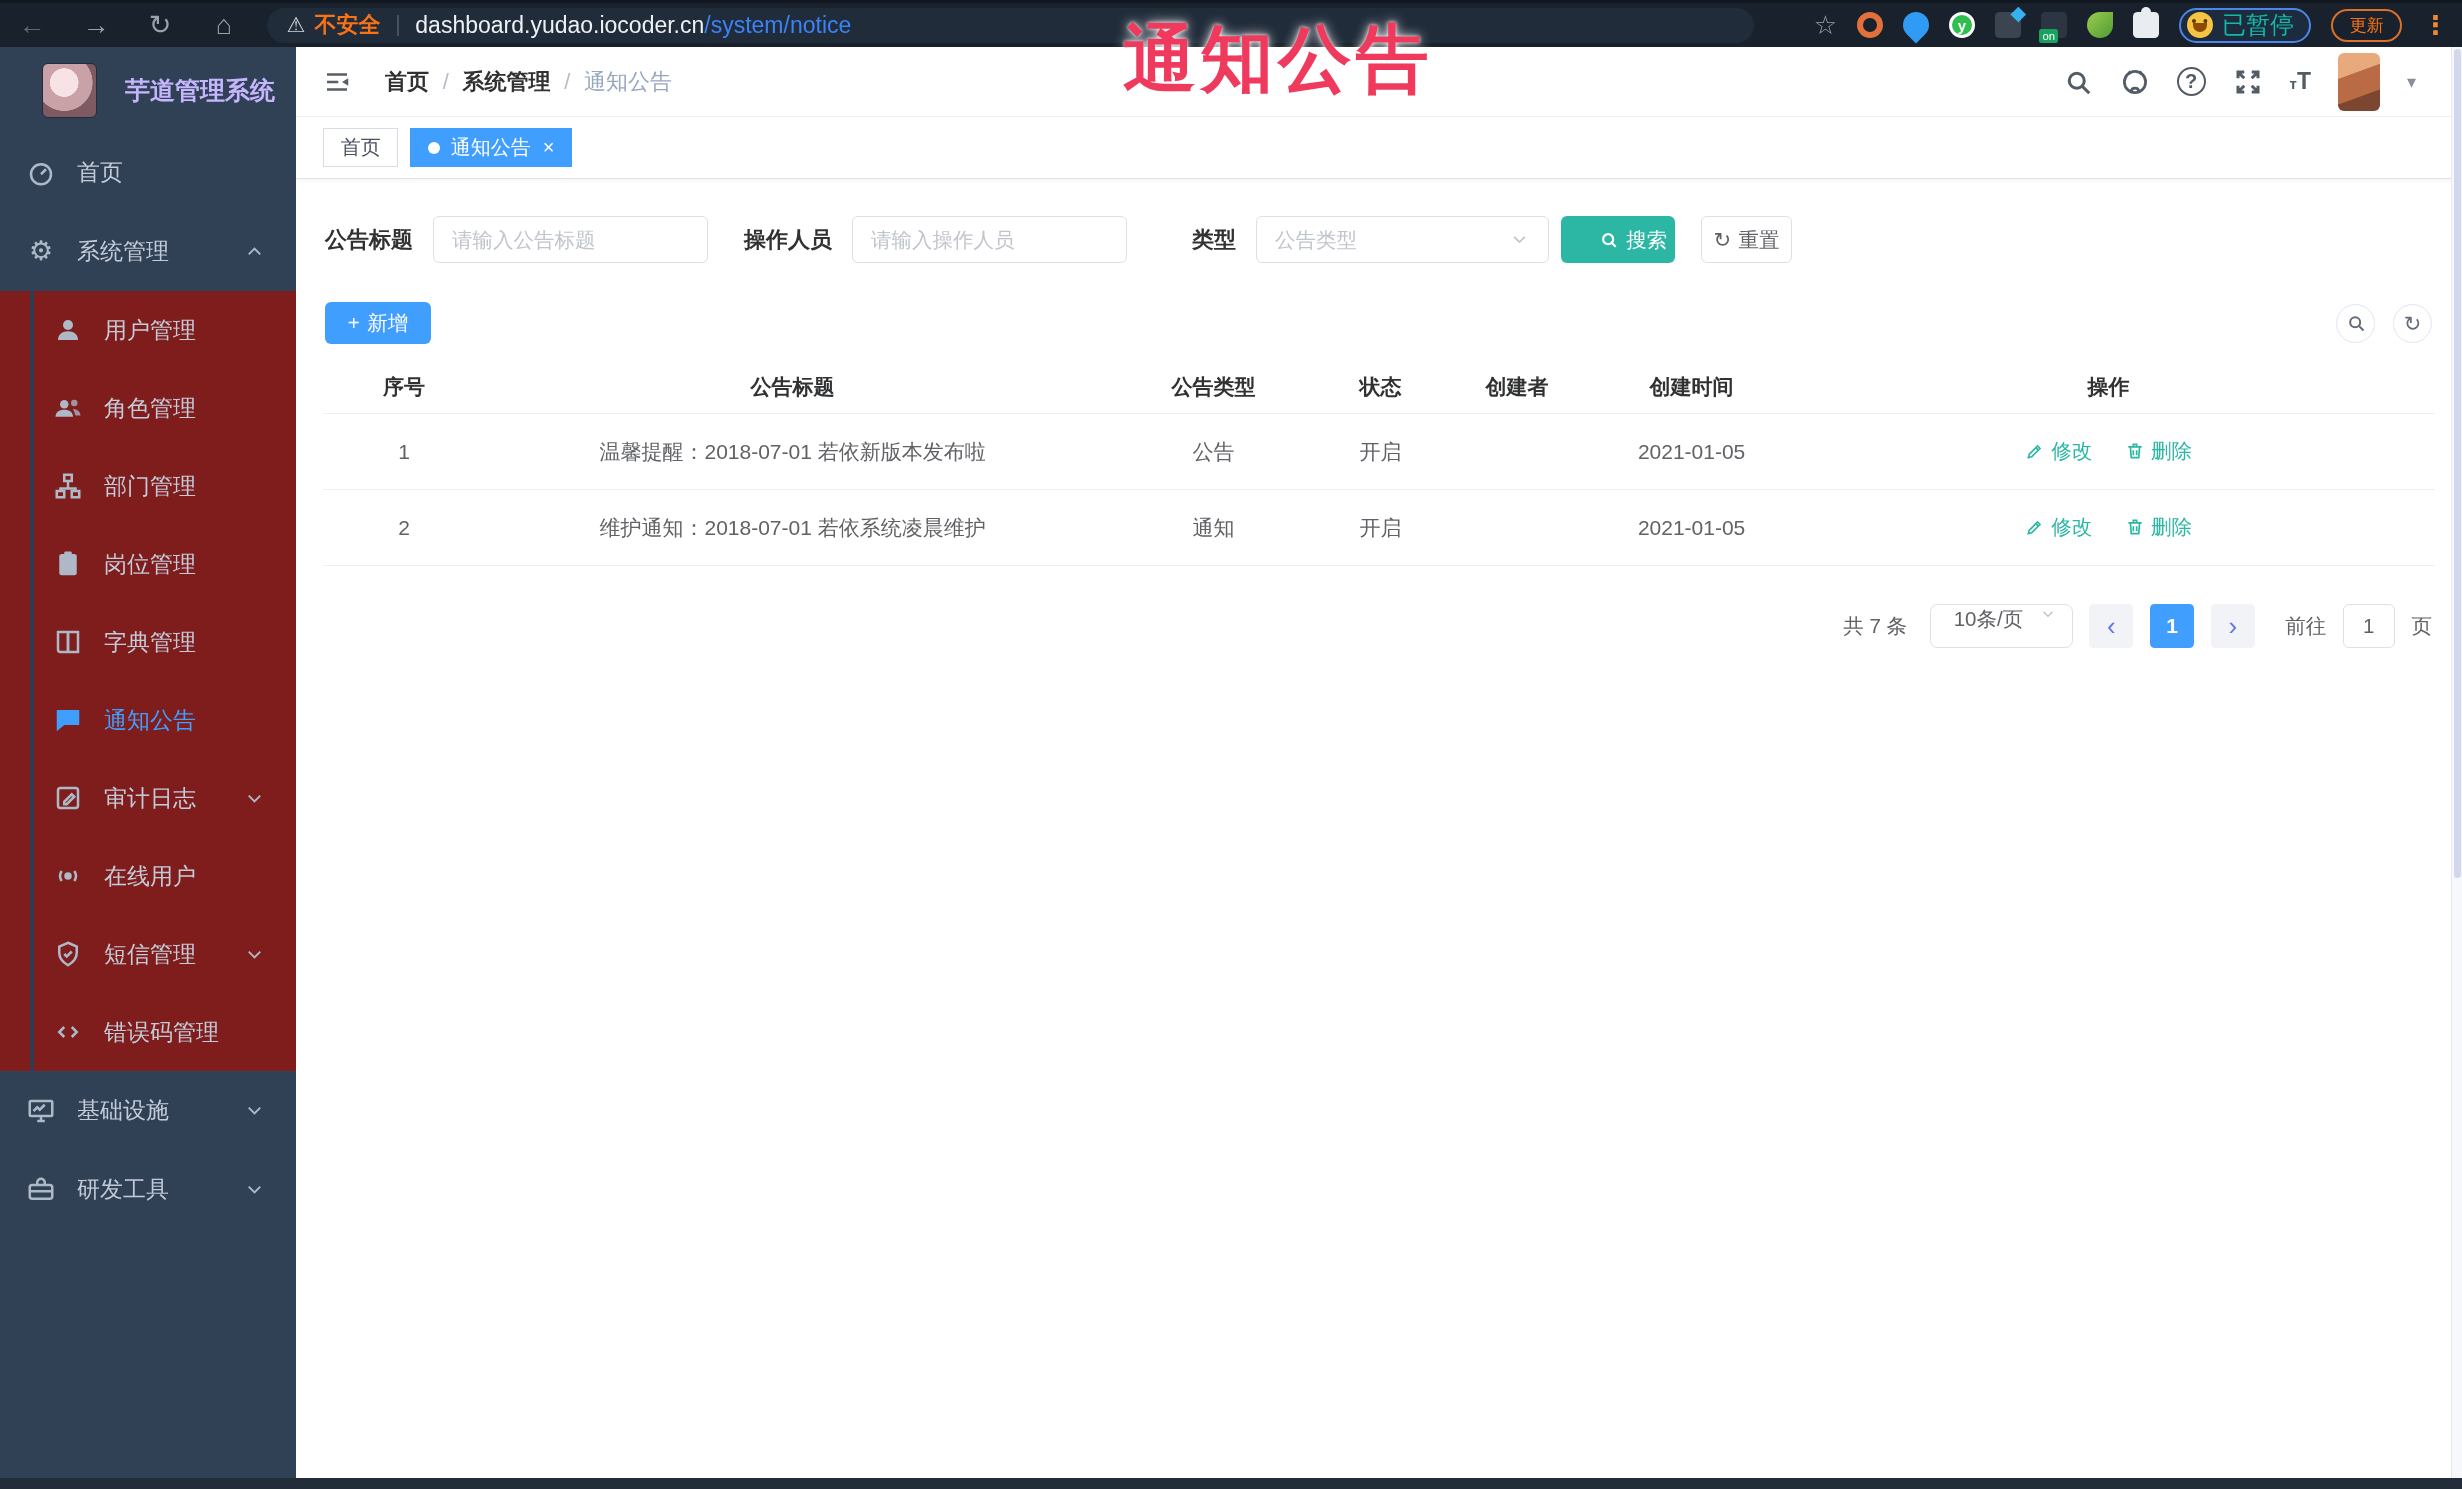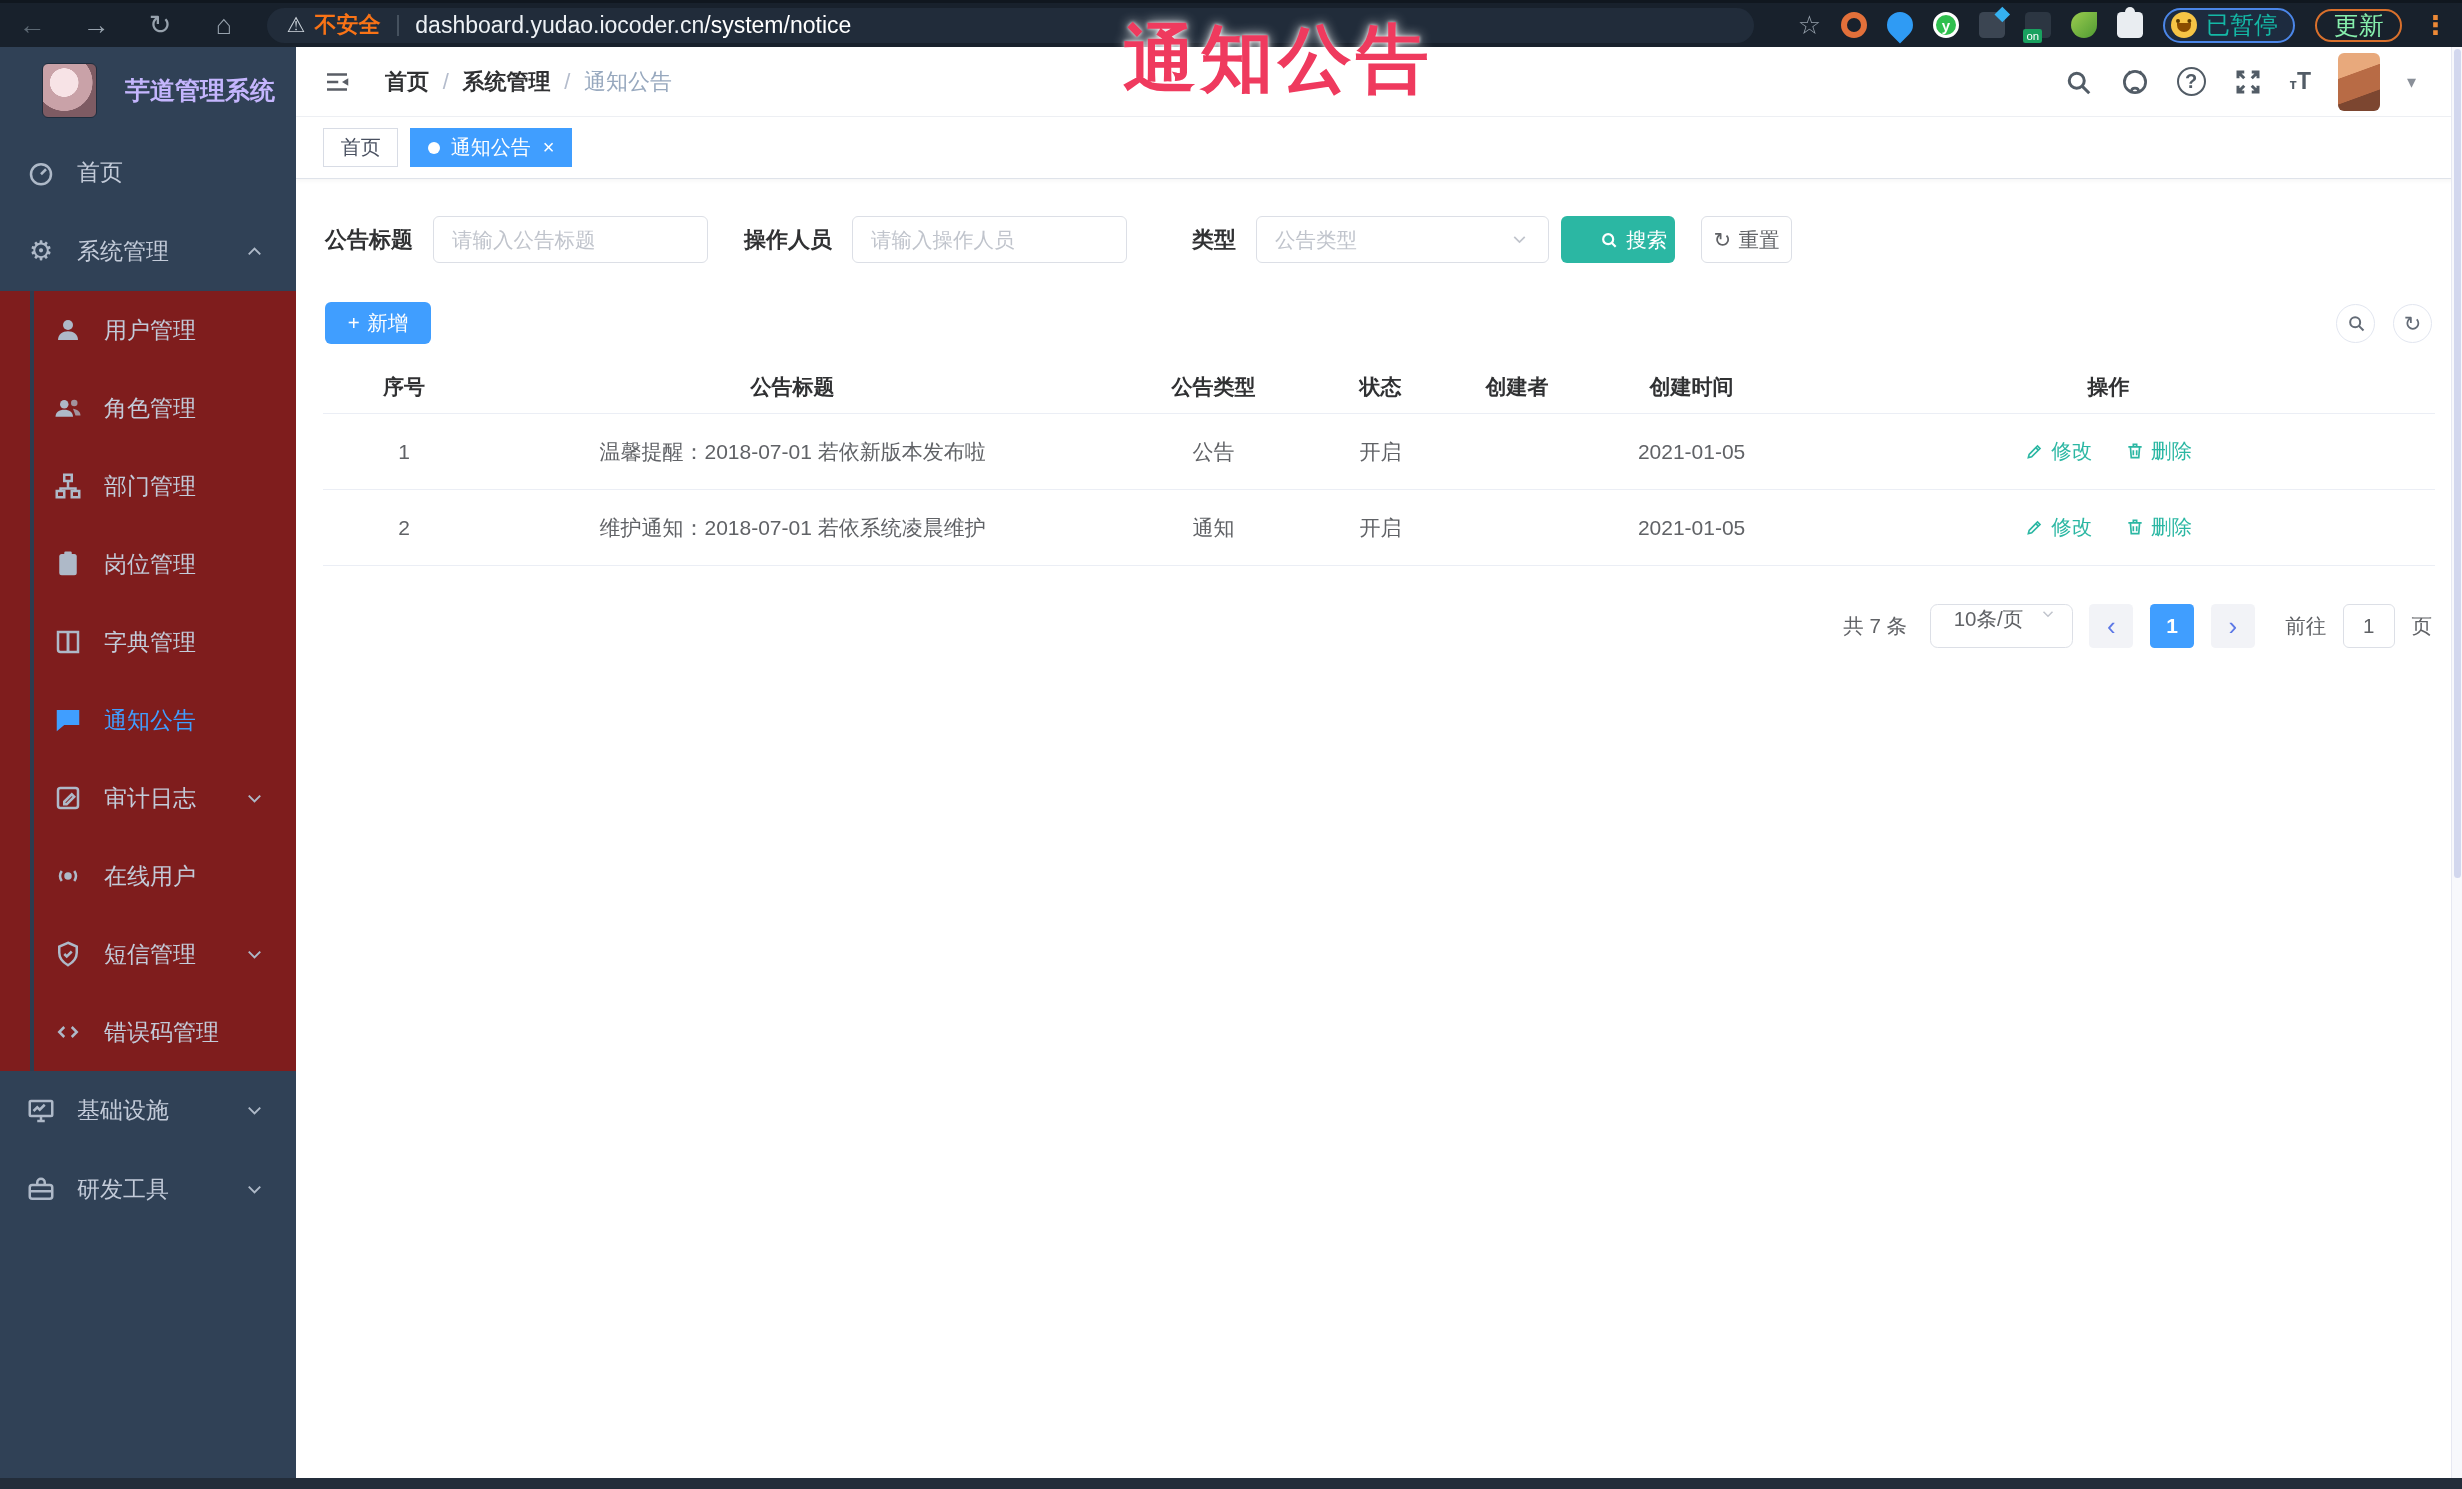--- a/index.html
+++ b/index.html
@@ -11,21 +11,21 @@
   .browser-bar { position:absolute; left:0; top:0; width:2462px; height:47px;
     background:#18212c; border-top:3px solid #10171f; display:flex; align-items:center; z-index:5; }
   .nav-ico { width:64px; text-align:center; font-size:27px; color:#97a2ad; cursor:pointer; }
   .nav-ico.dim { color:#5c6873; }
   .address-pill { margin-left:10.6px; width:1487px; height:35px; background:#212c3a;
     border-radius:18px; display:flex; align-items:center; padding:0 20px; color:#cdd4db; }
   .warn-ico { font-size:21px; color:#cdd4db; margin-right:9px; }
   .sec-label { font-size:22px; color:#f97316;font-weight:bold; }
   .addr-divider { width:1.5px; height:21px; background:#45515e; margin:0 16.7px; }
   .url-host { font-size:23px; color:#edf1f5; font-weight:500; }
-  .url-path { font-size:23px; color:#ffffff; }
+  .url-path { font-size:23px; color:#3b82f6; }
   .bar-right { margin-left:auto; display:flex; align-items:center; gap:20px; padding-right:13.7px; }
   .star-ico { font-size:26px; color:#97a2ad; }
   .ext-ico { width:26px; height:26px; border-radius:50%; position:relative; }
   .ext-donut { border:6.8px solid #e2703a; background:transparent; }
   .ext-drop { background:#2f9bf4; border-radius:50% 50% 50% 0; transform:rotate(-45deg); }
   .ext-green { background:#2fbf4f; border:3.8px solid #fff; color:#fff; font-size:15px; font-weight:bold;
     display:flex; align-items:center; justify-content:center; }
   .ext-grid { border-radius:4.6px; background:#3b4552; }
   .ext-grid::after { content:""; position:absolute; right:-3px; top:-3px; width:10.6px; height:10.6px;
     background:#35b1f0; transform:rotate(45deg); }
@@ -39,21 +39,21 @@
   .profile-chip { height:35px; border:2.3px solid #4b86e8; border-radius:19px; display:flex;
     align-items:center; gap:9px; padding:0 15px 0 6px; background:rgba(75,134,232,.10); }
   .emoji-face { width:26px; height:26px; border-radius:50%; background:#f6c445; position:relative; }
   .emoji-face::before { content:""; position:absolute; left:5.3px; top:6.8px; width:3.8px; height:3.8px;
     border-radius:50%; background:#5b3a00; box-shadow:11.4px 0 0 #5b3a00; }
   .emoji-face::after { content:""; position:absolute; left:6px; top:11.4px; width:13.7px; height:8.3px;
     border-radius:0 0 13.7px 13.7px; background:#8a4c00; }
   .chip-label { font-size:24px; color:#14b8a6; }
   .update-pill { height:33px; border:2.3px solid #d9702c; border-radius:17.4px; display:flex;
     align-items:center; padding:0 16.7px; }
-  .update-label { font-size:25px; color:#86efac; }
+  .update-label { font-size:17px; color:#f97316; }
   .kebab { font-size:26px; color:#ed8936; font-weight:bold; letter-spacing:0; }
 
   
   .overlay-title { position:absolute; left:1123px; top:10.6px; z-index:9; font-size:73px;
     font-weight:700; color:#ef3a5e; letter-spacing:4.6px;
     text-shadow:0 0 12px rgba(255,255,255,.95), 0 0 3.8px rgba(255,255,255,.9); }
 
   
   .sidebar { position:absolute; left:0; top:47px; width:296px; bottom:12px; background:#304156; z-index:2; }
   .logo-row { height:86px; display:flex; align-items:center; padding-left:42px; }

